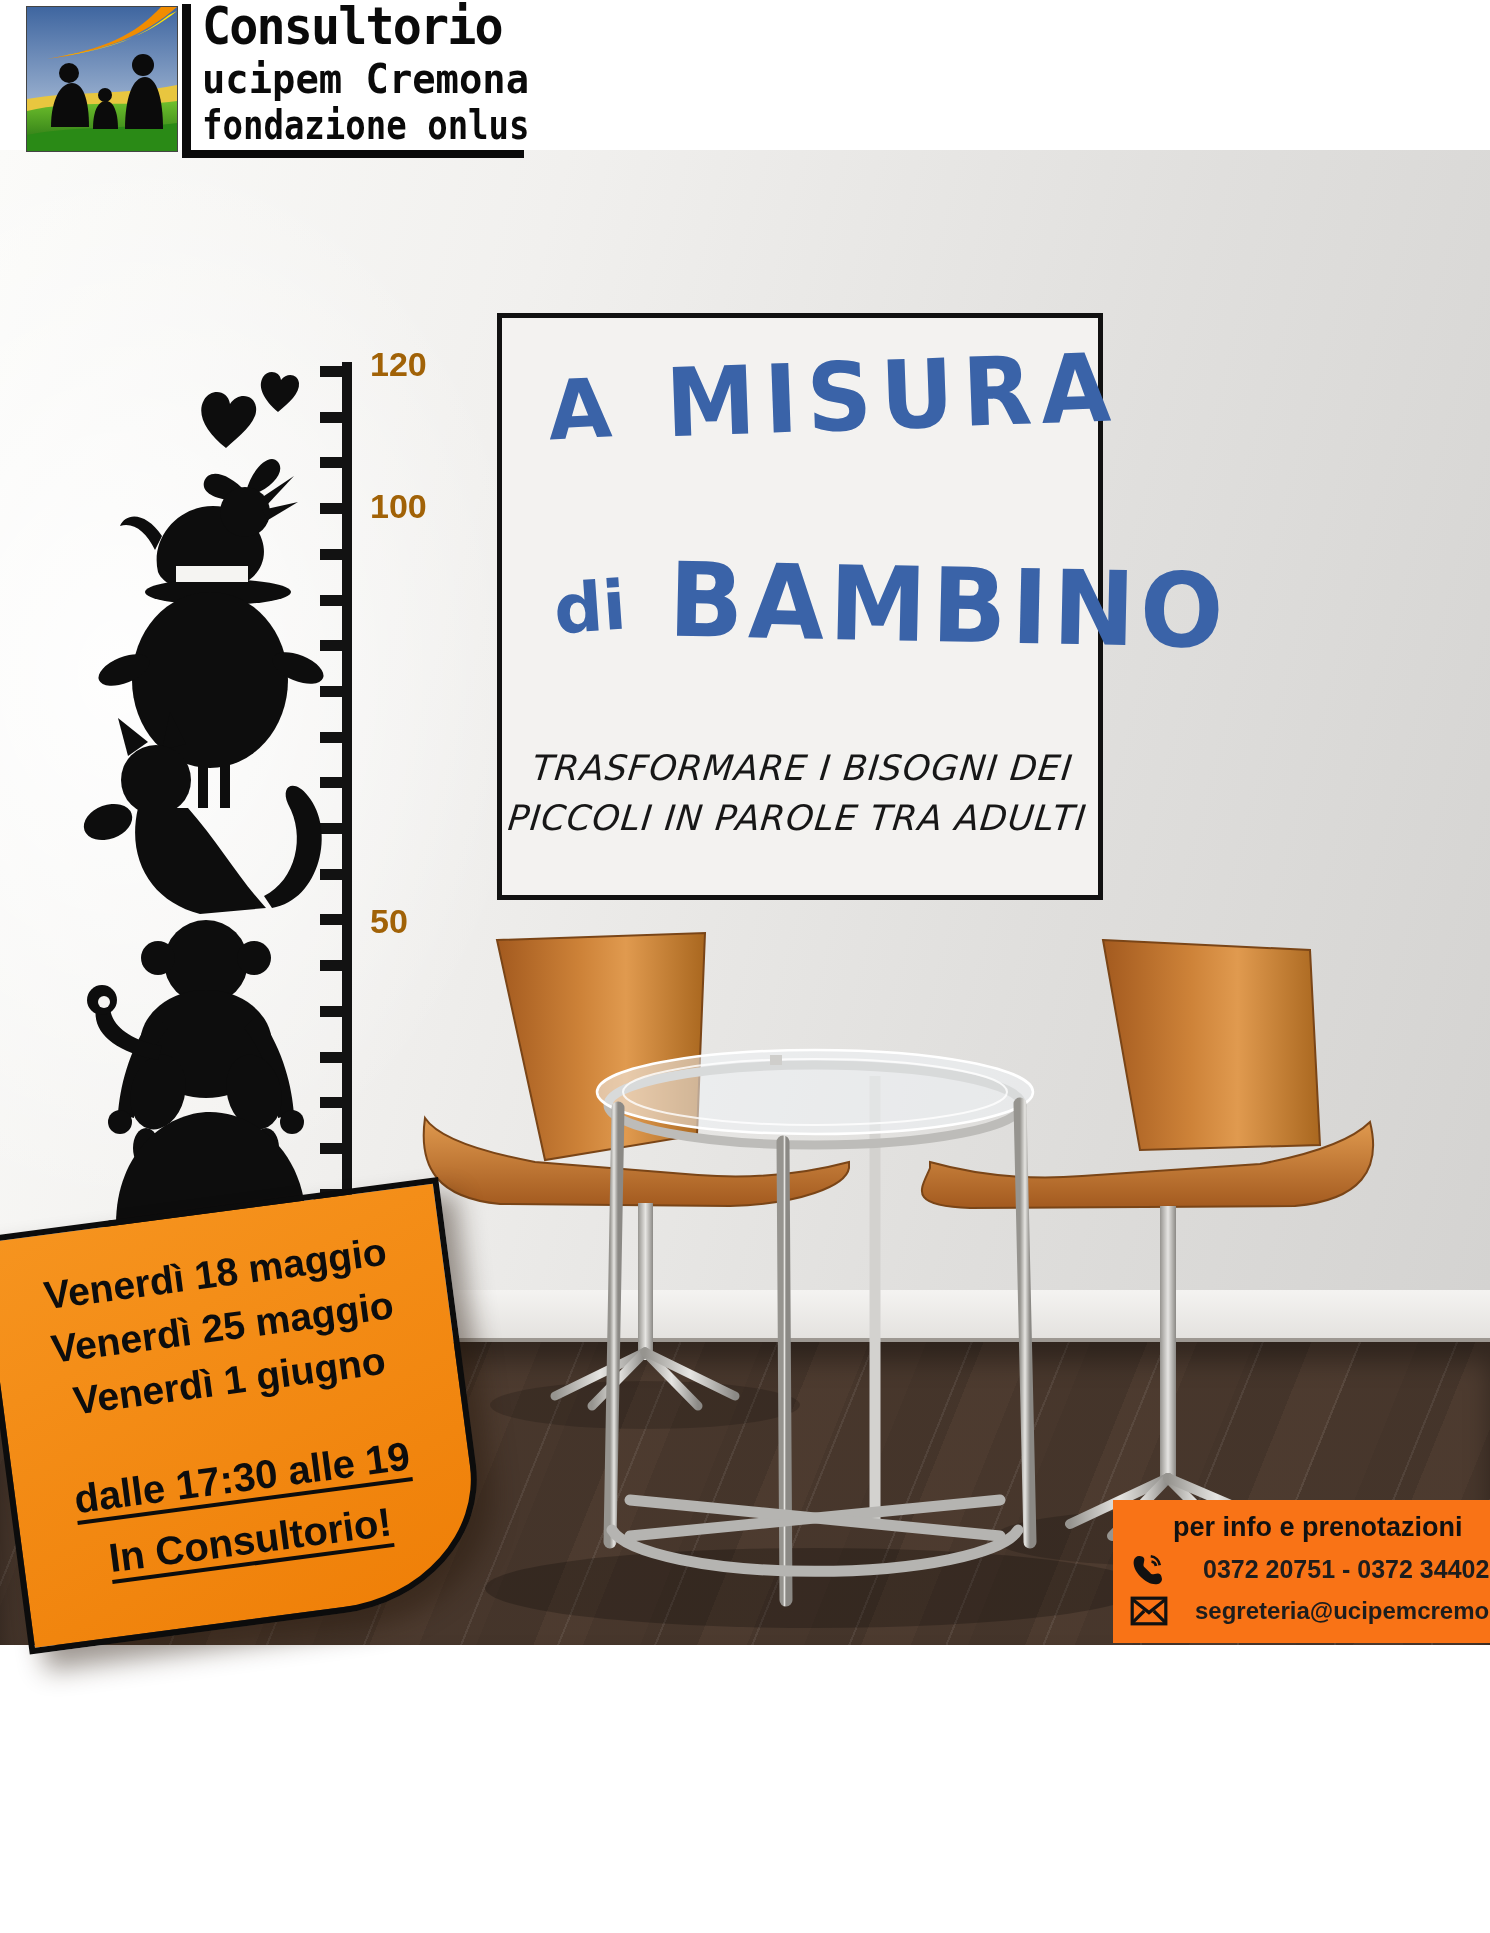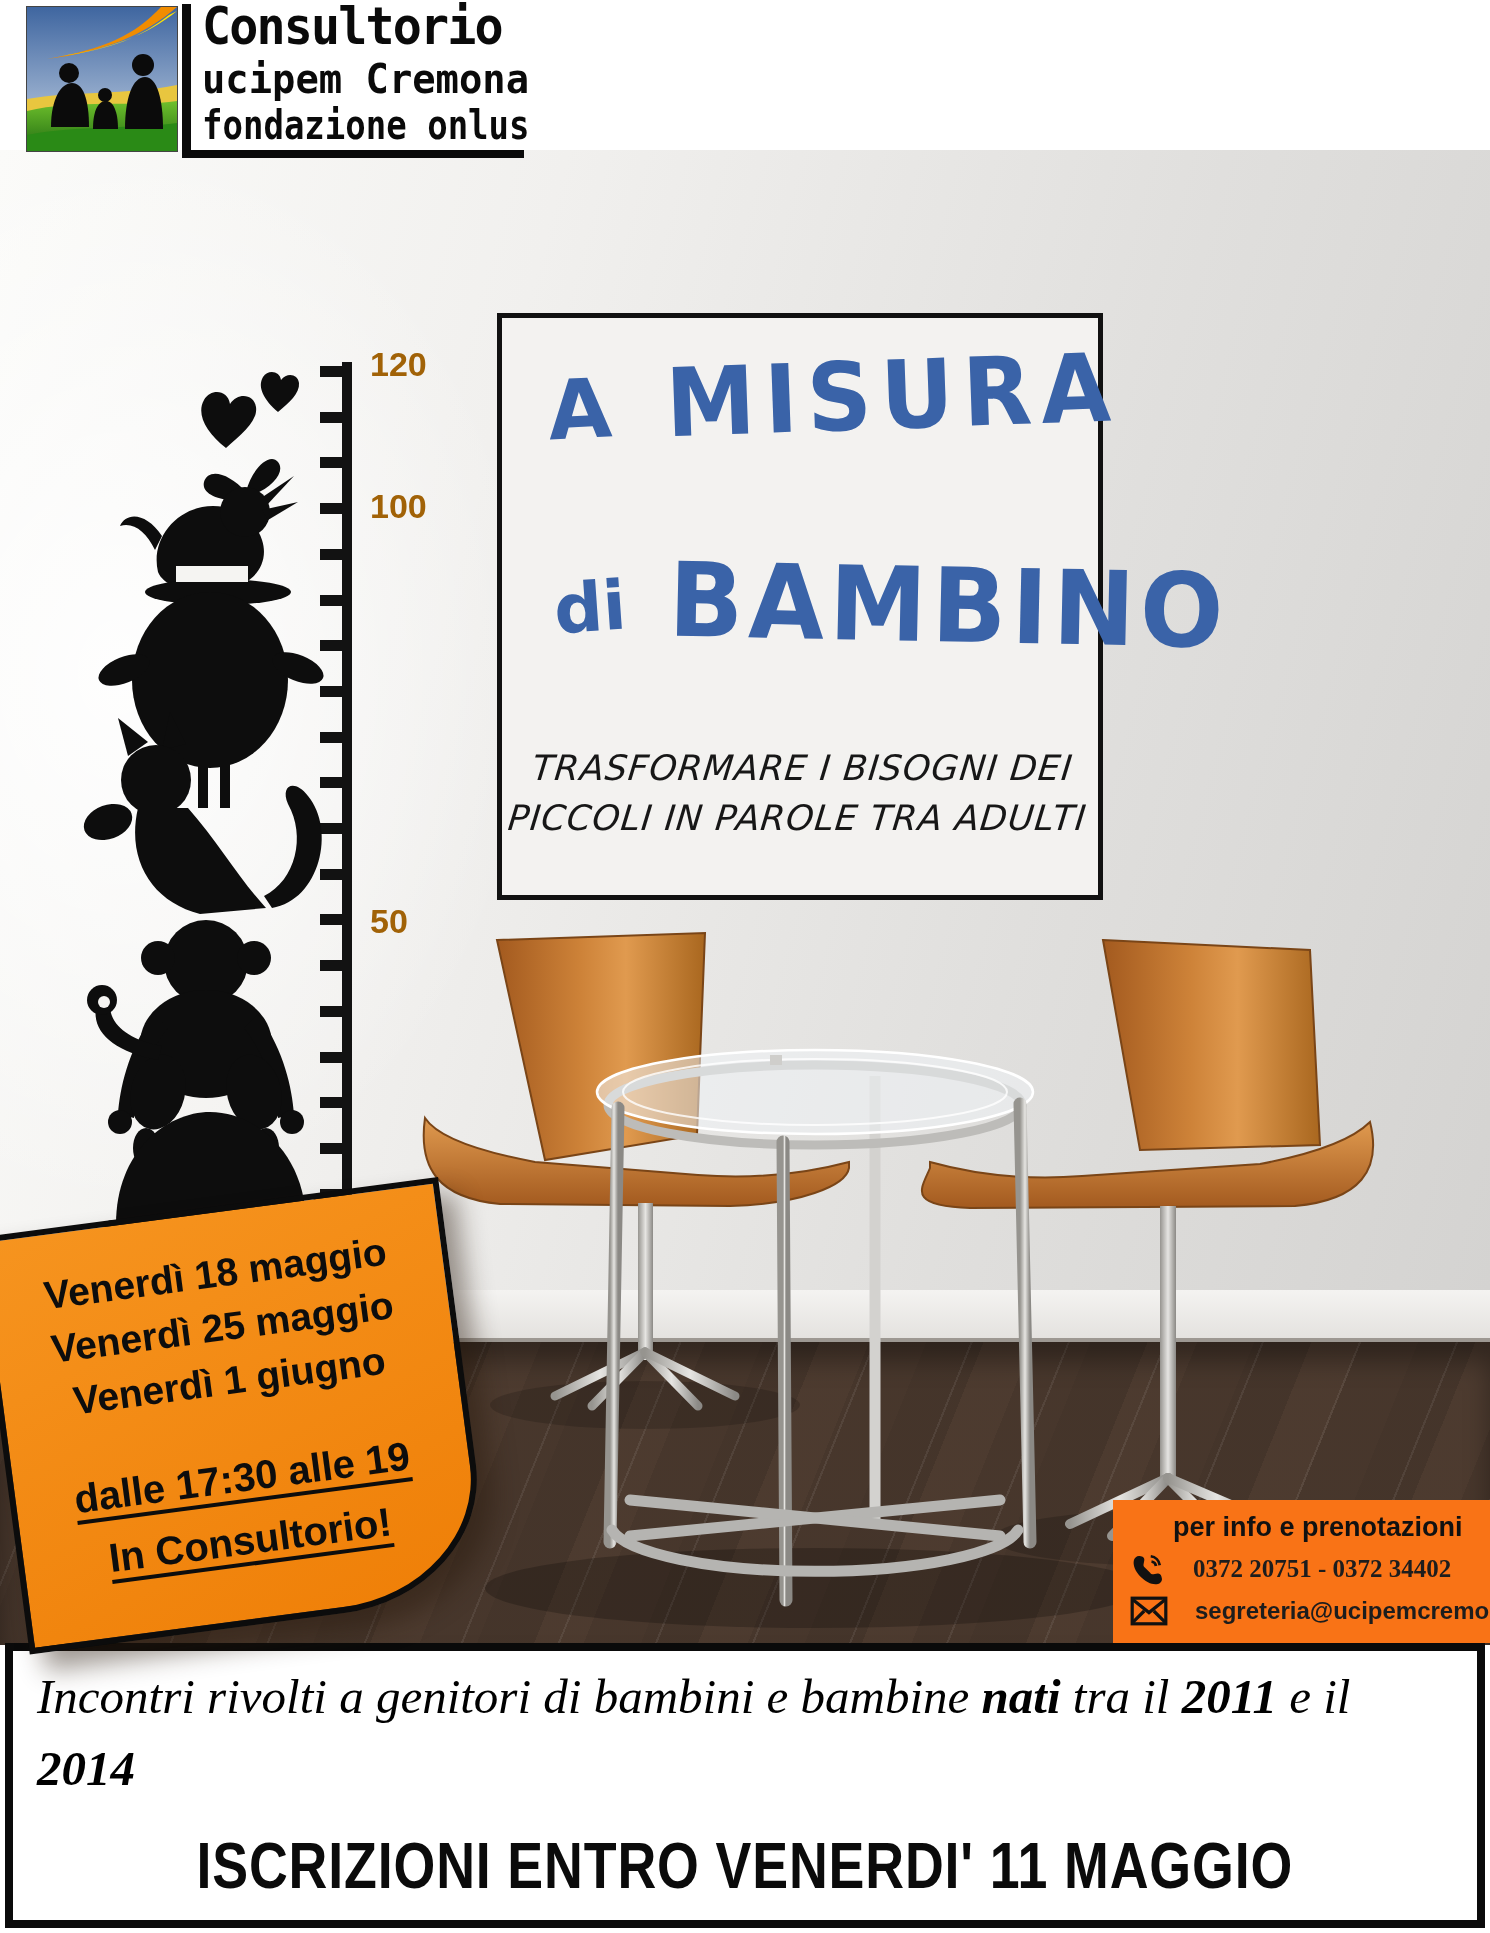--- a/index.html
+++ b/index.html
@@ -56,21 +56,21 @@
   .note-date{font-size:39px;line-height:54px;}
   .note-time{margin-top:48px;font-size:40px;text-decoration:underline;text-decoration-thickness:4px;text-underline-offset:8px;}
   .note-loc{margin-top:18px;font-size:40px;text-decoration:underline;text-decoration-thickness:4px;text-underline-offset:8px;}
 
   
   .contact{position:absolute;left:1113px;top:1500px;width:377px;height:143px;background:#f97316;z-index:3;
         font-family:"Liberation Sans",sans-serif;color:#111;}
   .contact-header{margin:12px 0 0 60px;font-size:27px;font-weight:bold;}
   .contact-row{display:flex;align-items:center;margin:8px 0 0 16px;}
   .contact-row svg{flex:0 0 auto;}
-  .contact-phone-text{margin-left:28px;font-size:25px;font-weight:bold;color:#1d1d1d;font-family:Liberation Serif, serif;}
+  .contact-phone-text{margin-left:38px;font-size:25px;font-weight:bold;color:#1d1d1d;}
   .contact-email-text{margin-left:26px;font-size:24px;font-weight:bold;color:#1d1d1d;}
 
   
   .bottom-box{position:absolute;left:5px;top:1643px;width:1464px;height:269px;background:#fff;
         border:8px solid #0a0a0a;z-index:4;}
   .audience{margin:10px 24px 0 24px;font-family:"Liberation Serif",serif;font-style:italic;
         font-size:49px;line-height:72px;color:#000;}
   .audience b{font-weight:bold;}
   .audience .blockline{display:block;}
   .deadline-wrap{position:absolute;left:0;top:178px;width:100%;text-align:center;}
@@ -271,28 +271,20 @@
     <div class="contact-row">
       <svg width="40" height="32" viewBox="0 0 24 20">
         <rect x="1.5" y="2" width="21" height="16" fill="none" stroke="#111" stroke-width="2"></rect>
         <path fill="none" stroke="#111" stroke-width="2" d="M2 3 L12 11 L22 3"></path>
         <path fill="none" stroke="#111" stroke-width="2" d="M2 17 L9 10 M22 17 L15 10"></path>
       </svg>
       <span class="contact-email-text">segreteria@ucipemcremona.it</span>
     </div>
   </div>
 
-  <div class="bottom-box">
-    <div class="audience">
-      <span>Incontri rivolti a genitori di bambini e bambine </span><b>nati</b><span> tra il </span><b>2011</b><span> e il </span><b class="blockline">2014</b>
-    </div>
-    <div class="deadline-wrap">
-      <span class="deadline">ISCRIZIONI ENTRO VENERDI' 11 MAGGIO</span>
-    </div>
-  </div>
 
   <div class="note">
     <div class="note-inner">
       <div class="note-date">Venerdì 18 maggio</div>
       <div class="note-date">Venerdì 25 maggio</div>
       <div class="note-date">Venerdì 1 giugno</div>
       <div class="note-time">dalle 17:30 alle 19</div>
       <div class="note-loc">In Consultorio!</div>
     </div>
   </div>

